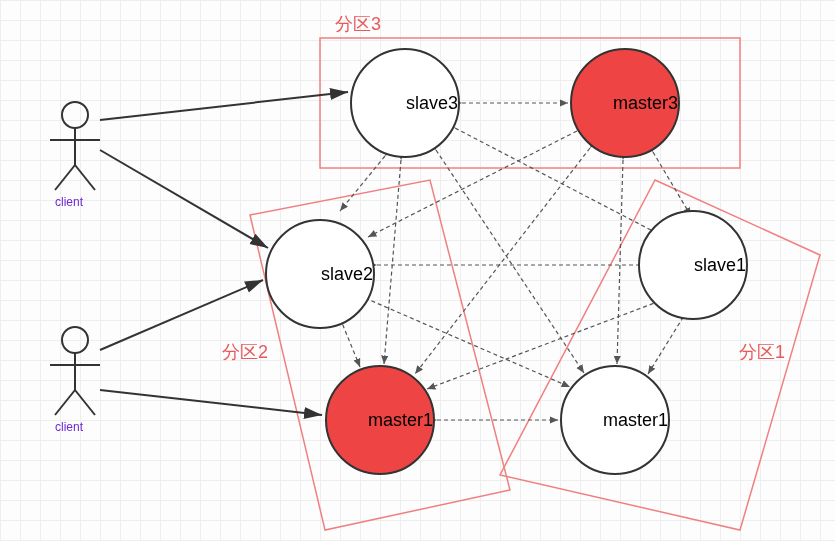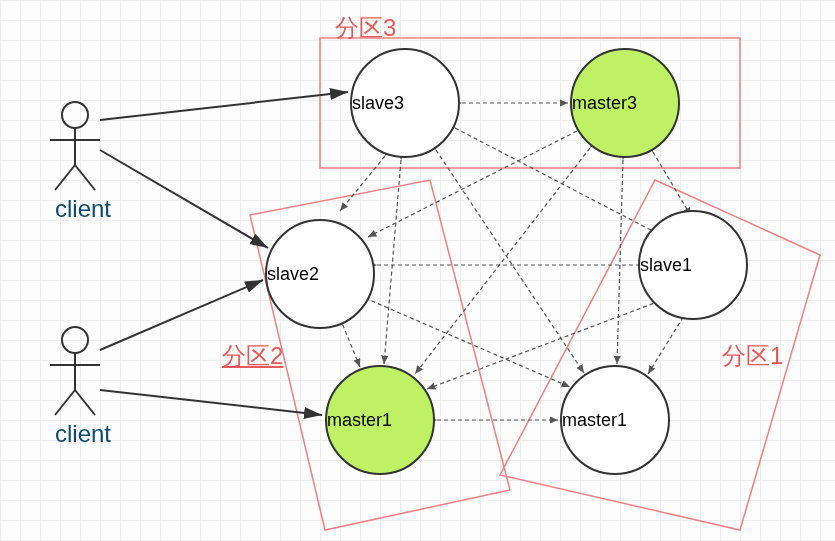--- a/index.html
+++ b/index.html
@@ -19,33 +19,33 @@
   svg { position: absolute; top: 0; left: 0; }
   .node-circle {
     position: absolute;
     width: 110px;
     height: 110px;
     border-radius: 50%;
     border: 2px solid #333;
     background: #fff;
     display: flex;
     align-items: center;
-    justify-content: flex-start;
+    justify-content: flex-end;
     font-size: 18px;
     box-sizing: border-box;
   }
-  .master { background: #bef264; }
+  .master { background: #ef4444; }
   .actor-label {
     position: absolute;
-    font-size: 24px;
-    color: #0c4a6e;
+    font-size: 12px;
+    color: #6d28d9;
   }
   .partition-label {
     position: absolute;
-    font-size: 24px;
+    font-size: 18px;
     color: #e85a5a;
   }
 </style>
 </head>
 <body>
 
 <svg width="835" height="541">
   <defs>
     <marker id="arrow" markerWidth="10" markerHeight="10" refX="9" refY="3" orient="auto" markerUnits="strokeWidth">
       <path d="M0,0 L0,6 L9,3 z" fill="#333"></path>
@@ -133,14 +133,14 @@
 <div class="node-circle master" style="left:325px; top:365px;">
   <span>master1</span>
 </div>
 <div class="node-circle" style="left:560px; top:365px;">
   <span>master1</span>
 </div>
 
 <div class="actor-label" style="left:55px; top:195px;">client</div>
 <div class="actor-label" style="left:55px; top:420px;">client</div>
 <div class="partition-label" style="left:335px; top:12px;">分区3</div>
-<div class="partition-label" style="left:222px; top:340px;text-decoration:underline;">分区2</div>
-<div class="partition-label" style="left:722px; top:340px;">分区1</div>
+<div class="partition-label" style="left:222px; top:340px;">分区2</div>
+<div class="partition-label" style="left:739px; top:340px;">分区1</div>
 
 </body></html>

